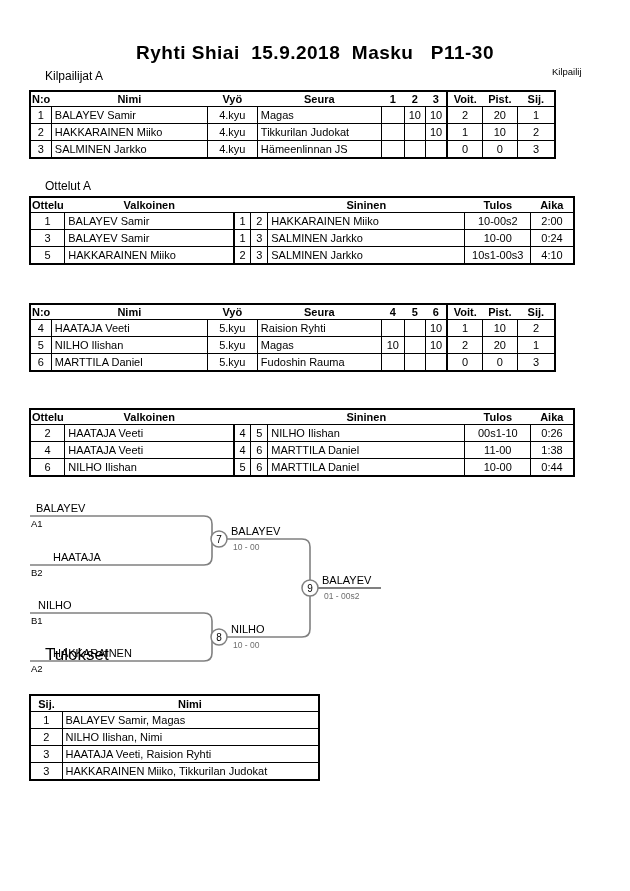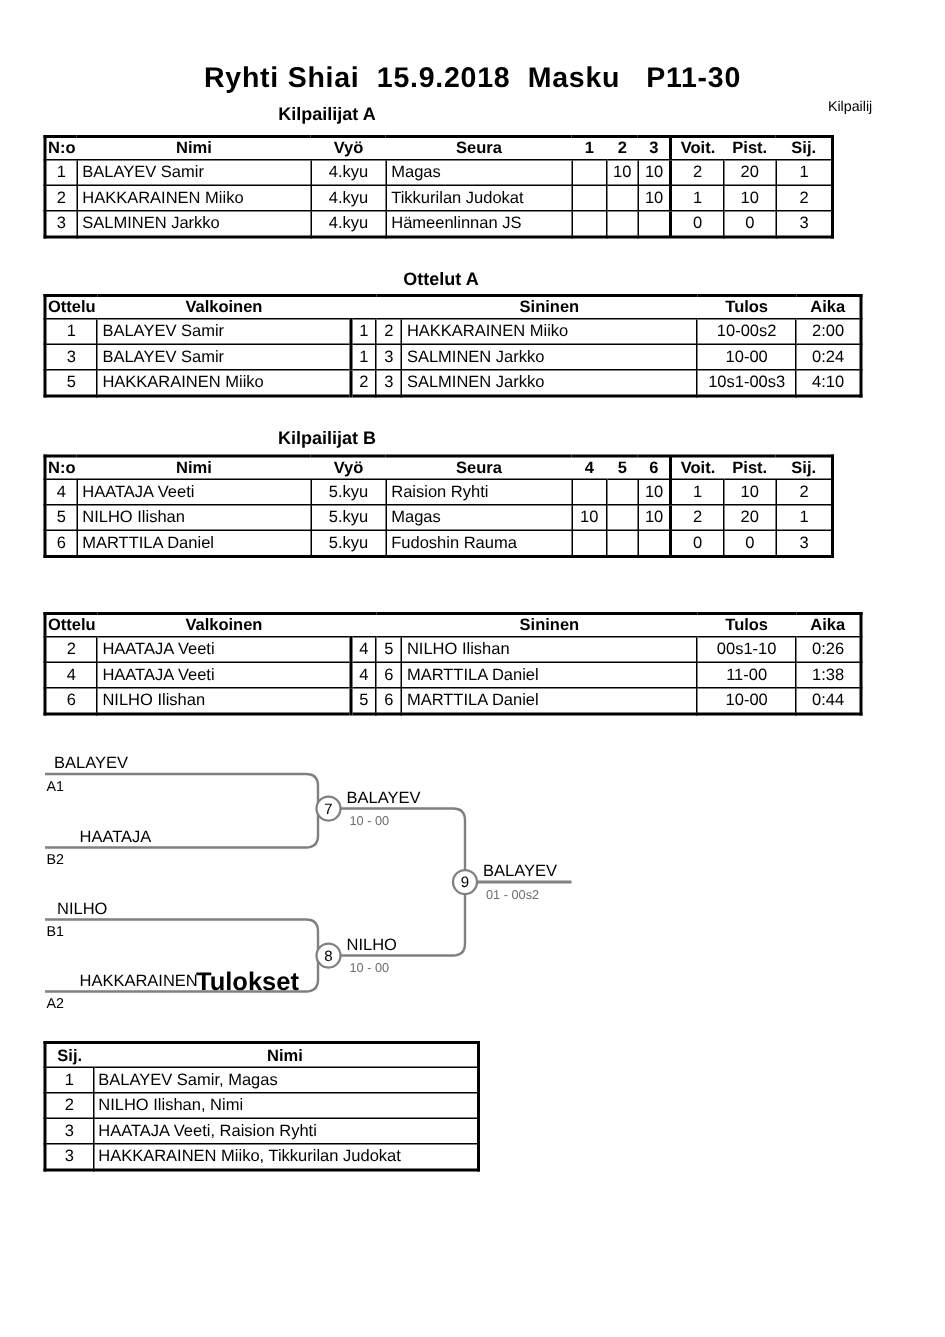--- a/index.html
+++ b/index.html
@@ -1,21 +1,21 @@
 <!DOCTYPE html>
 <html><head>
 <meta charset="utf-8">
 <style>
   html,body{margin:0;padding:0;background:#fff;}
   #page{position:relative;width:582px;height:891px;background:#ffffff;
         font-family:"Liberation Sans",sans-serif;color:#000;overflow:hidden;}
 
   .doc-title{position:absolute;top:42px;left:0;width:630px;text-align:center;
              font-size:19px;font-weight:bold;white-space:pre;letter-spacing:.5px;}
-  .sec-title{position:absolute;font-size:12px;font-weight:bold;text-align:center;}
+  .sec-title{position:absolute;font-size:12px;font-weight:normal;text-align:left;margin-left:45px;}
   .lbl-pool-a{top:69px;left:0;width:436px;}
   .lbl-pool-b{top:285px;left:0;width:436px;}
   .lbl-matches-a{top:179px;left:0;width:588px;}
   .lbl-matches-b{top:391px;left:0;width:588px;}
   .lbl-results{top:645px;left:0;width:330px;font-size:17px;}
   .count-label{position:absolute;top:66px;left:450px;width:150px;text-align:right;font-size:9.5px;}
 
   table.t{position:absolute;border-collapse:collapse;table-layout:fixed;
           border:2px solid #000;font-size:11px;background:#fff;}
   table.t th{font-weight:bold;border:none;border-bottom:1px solid #000;
@@ -162,21 +162,20 @@
           <td class="l">HAKKARAINEN Miiko</td>
           <td class="grp">2</td>
           <td>3</td>
           <td class="l">SALMINEN Jarkko</td>
           <td>10s1-00s3</td>
           <td>4:10</td>
       </tr>
     </tbody>
   </table>
 
-  <div class="sec-title lbl-pool-b">Kilpailijat B</div>
 
   <table class="t" style="left:29px;top:303px;">
     <colgroup>
         <col style="width:20px">
         <col style="width:156px">
         <col style="width:50px">
         <col style="width:124px">
         <col style="width:23px">
         <col style="width:21px">
         <col style="width:22px">

